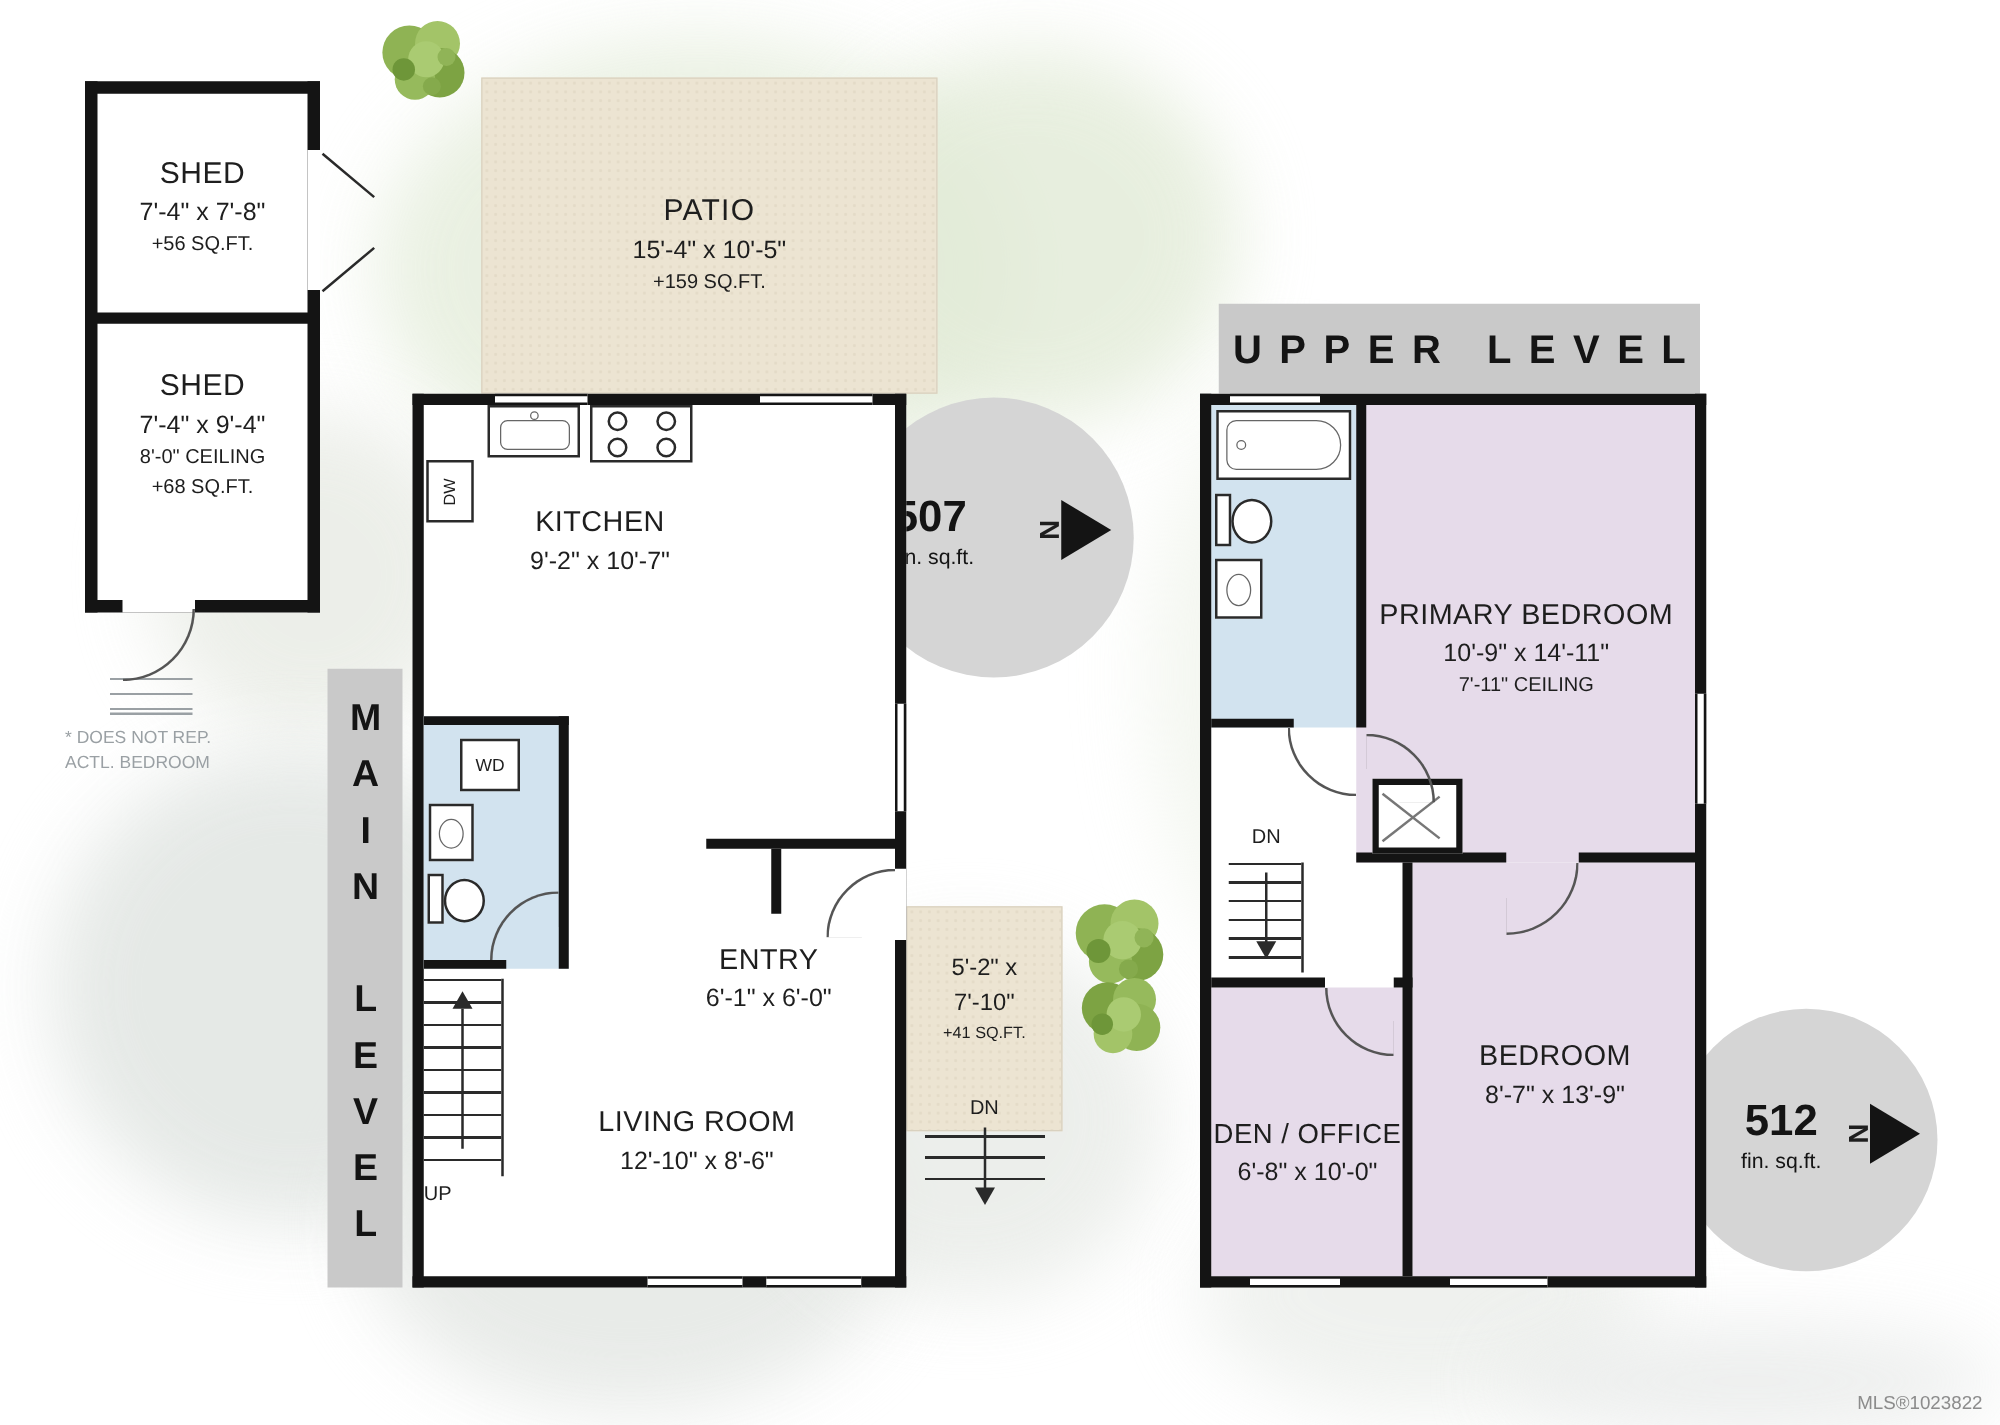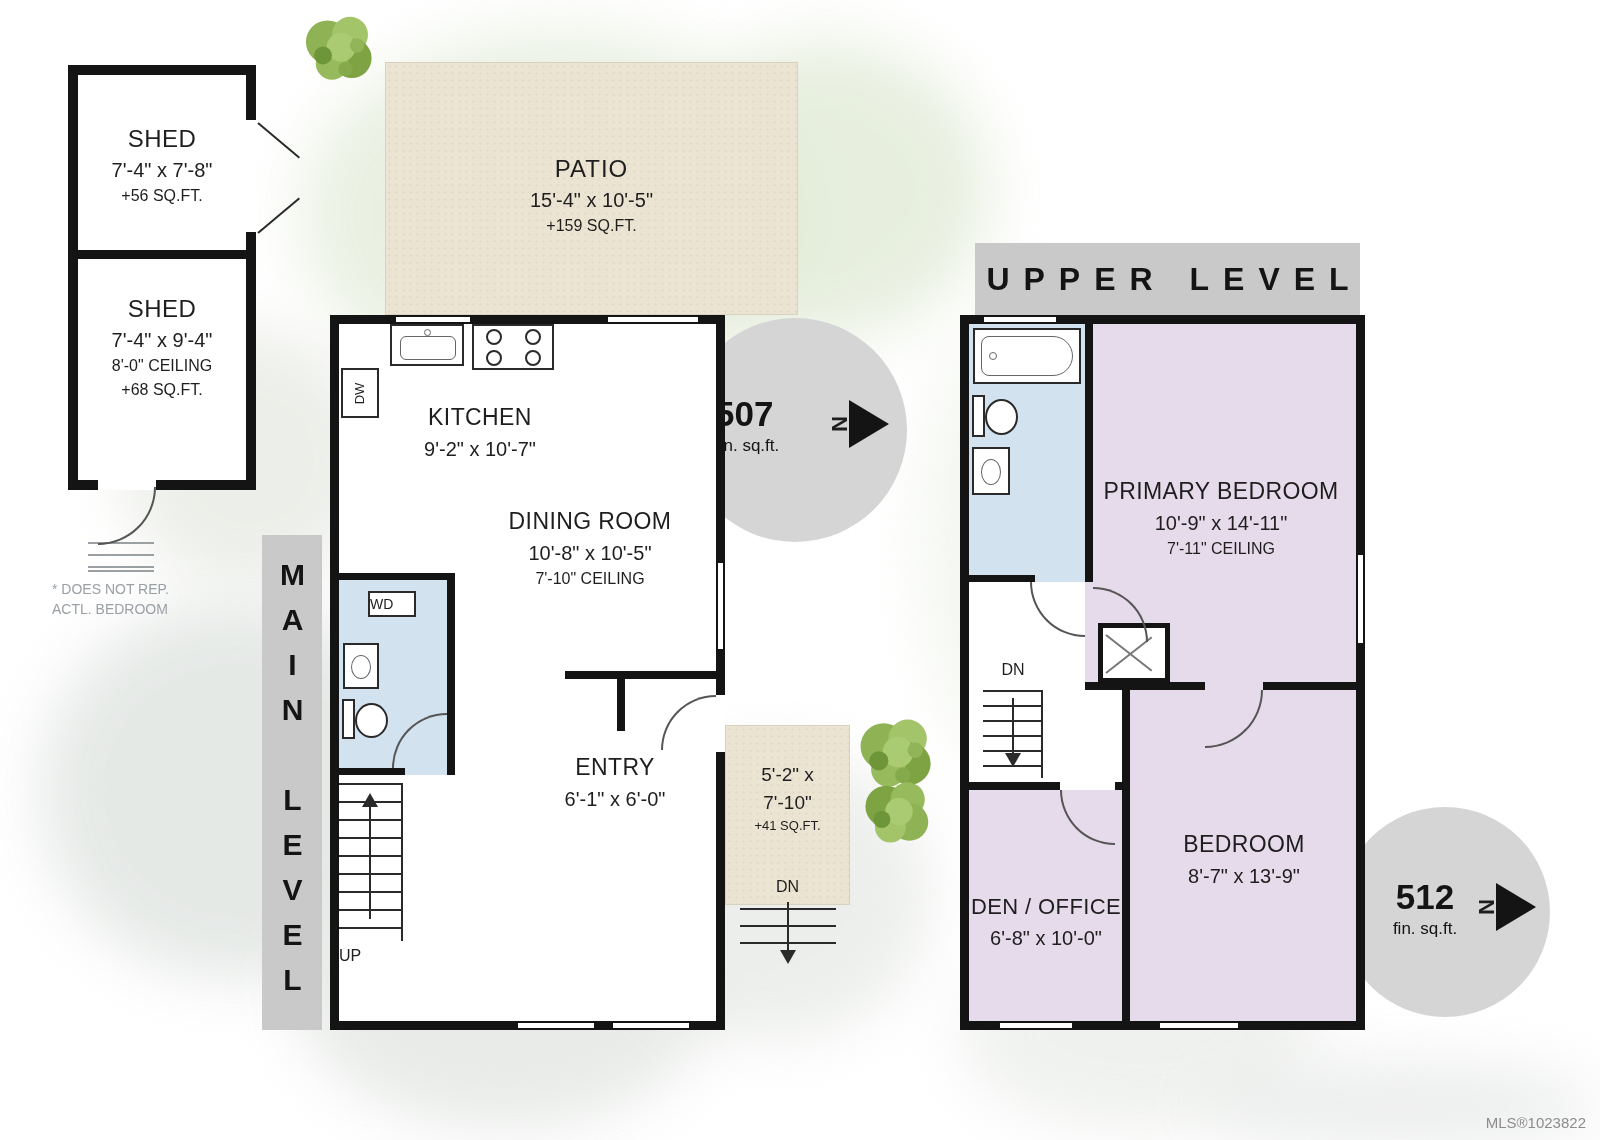--- a/index.html
+++ b/index.html
@@ -98,21 +98,21 @@
     <div class="abs" style="left:26px;top:70px;width:118px;text-align:center">
       <div style="font-size:35px;font-weight:700;color:#141414">512</div>
       <div style="font-size:17px;margin-top:2px;color:#141414">fin. sq.ft.</div>
     </div>
     <div class="abs" style="left:138px;top:76px;display:flex;align-items:center">
       <span class="nletter">N</span>
       <span class="tri-right"></span>
     </div>
   </div>
 
-  <div class="abs fill-patio" style="left:385px;top:62px;width:413px;height:253px;z-index:2;border:1px solid #d9d1bf">
+  <div class="abs fill-patio" style="left:385px;top:62px;width:365px;height:253px;z-index:2;border:1px solid #d9d1bf">
     <div class="rlabel" style="left:0;top:90px;width:100%">
       <div class="rname" style="font-size:24px;letter-spacing:1px">PATIO</div>
       <div class="rdims">15'-4" x 10'-5"</div>
       <div class="rsub">+159 SQ.FT.</div>
     </div>
   </div>
 
   <div class="abs fill-patio" style="left:725px;top:725px;width:125px;height:180px;z-index:2;border:1px solid #d9d1bf">
     <div class="rlabel" style="left:0;top:34px;width:100%">
       <div class="rdims" style="font-size:19px">5'-2" x</div>
@@ -191,48 +191,47 @@
       </div>
     </div>
     <div class="fix" style="left:11px;top:53px;width:38px;height:50px;display:flex;align-items:center;justify-content:center">
       <span style="font-size:13px;transform:rotate(-90deg);display:inline-block">DW</span>
     </div>
 
     <div class="rlabel" style="left:40px;top:88px;width:220px">
       <div class="rname">KITCHEN</div>
       <div class="rdims">9'-2" x 10'-7"</div>
     </div>
-    <div class="rlabel" style="left:125px;top:192px;width:270px">
-      <div class="rname">DINING ROOM</div>
-      <div class="rdims">10'-8" x 10'-5"</div>
-      <div class="rsub">7'-10" CEILING</div>
-    </div>
 
     <div class="abs fill-bath" style="left:9px;top:258px;width:116px;height:202px"></div>
     <div class="wall" style="left:9px;top:258px;width:116px;height:7px"></div>
     <div class="wall" style="left:117px;top:258px;width:8px;height:202px"></div>
     <div class="wall" style="left:9px;top:453px;width:66px;height:7px"></div>
     <div class="arc" style="left:62px;top:398px;width:55px;height:55px;border-top:2px solid #555;border-left:2px solid #555;border-radius:100% 0 0 0"></div>
-    <div class="fix" style="left:38px;top:276px;width:48px;height:26px;display:flex;align-items:center;">
+    <div class="fix" style="left:38px;top:276px;width:48px;height:42px;display:flex;align-items:center;justify-content:center">
       <span style="font-size:14px">WD</span>
     </div>
     <div class="fix" style="left:13px;top:328px;width:36px;height:46px">
       <div class="fix-inner" style="left:6px;top:10px;width:20px;height:24px;border-radius:50%"></div>
     </div>
     <div class="fix" style="left:12px;top:384px;width:13px;height:40px"></div>
     <div class="fix" style="left:25px;top:388px;width:33px;height:35px;border-radius:50%"></div>
 
     <div class="wall" style="left:235px;top:356px;width:151px;height:8px"></div>
     <div class="wall" style="left:287px;top:364px;width:8px;height:52px"></div>
 
     <div class="arc" style="left:331px;top:380px;width:55px;height:55px;border-top:2px solid #555;border-left:2px solid #555;border-radius:100% 0 0 0"></div>
 
     <div class="rlabel" style="left:200px;top:438px;width:170px">
       <div class="rname">ENTRY</div>
       <div class="rdims">6'-1" x 6'-0"</div>
+    </div>
+    <div class="rlabel" style="left:95px;top:568px;width:265px">
+      <div class="rname">LIVING ROOM</div>
+      <div class="rdims">12'-10" x 8'-6"</div>
     </div>
 
     <div class="treads-v" style="left:9px;top:468px;width:64px;height:158px"></div>
     <div class="abs" style="left:39px;top:492px;width:2px;height:112px;background:#2a2a2a"></div>
     <div class="abs tri-up" style="left:32px;top:478px"></div>
     <div class="abs" style="left:9px;top:632px;width:64px;text-align:left;font-size:16px;z-index:4">UP</div>
   </div>
 
   <div class="unit" style="left:960px;top:315px;width:405px;height:715px">
 

